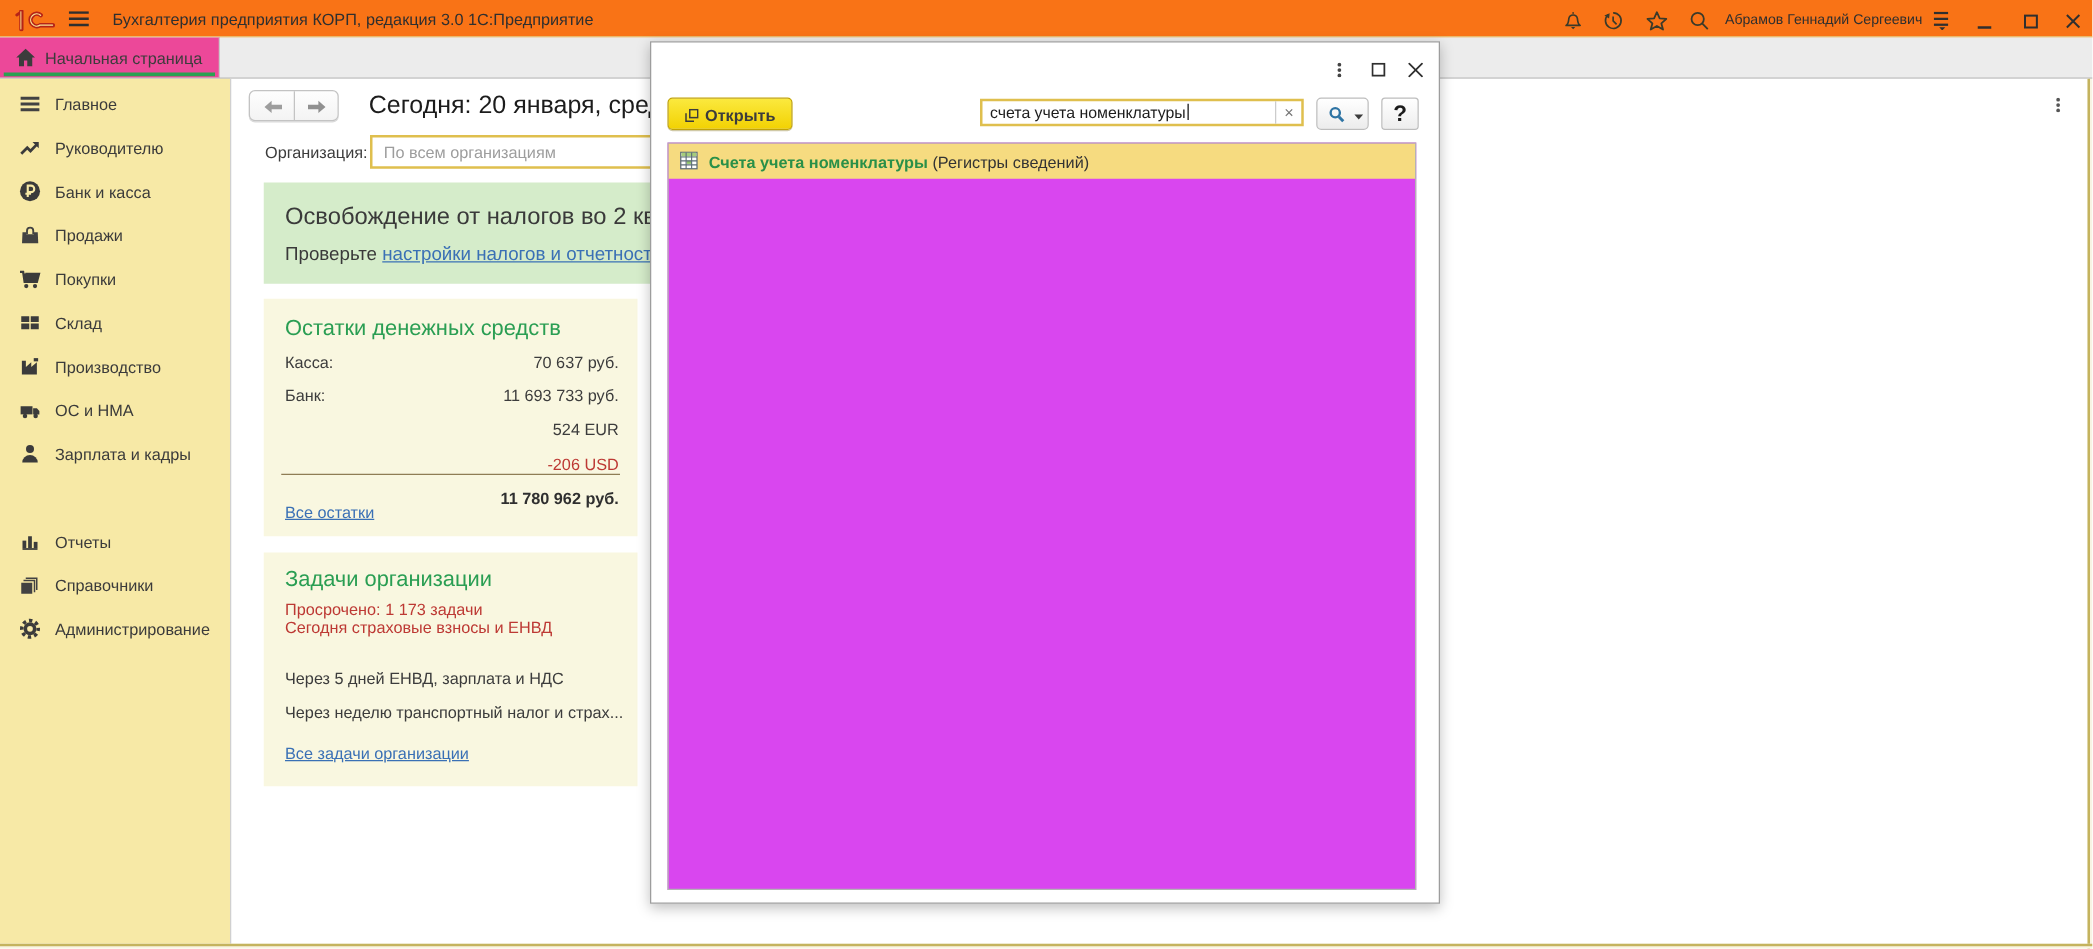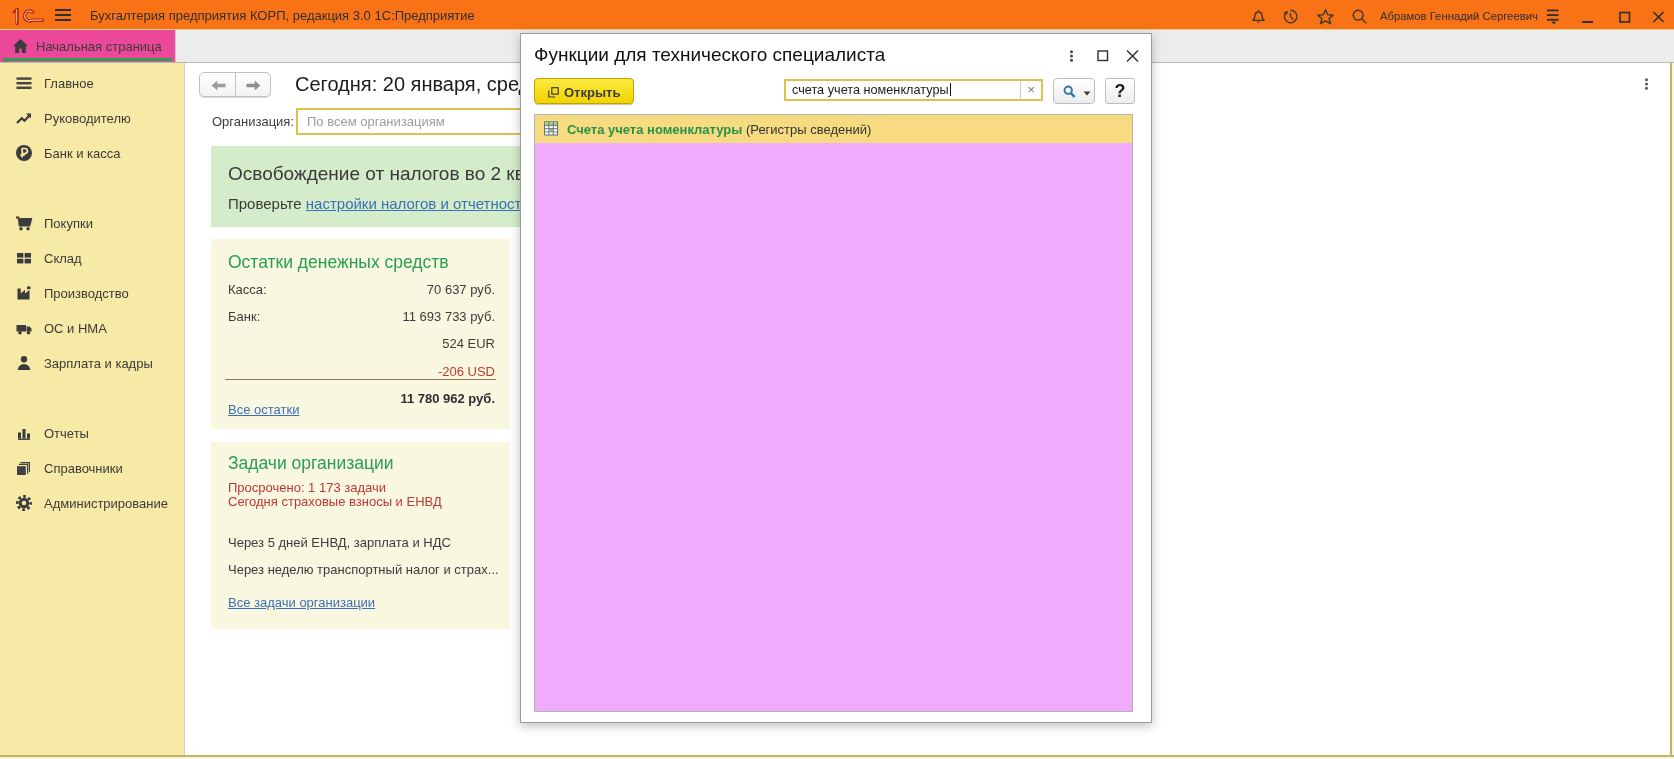--- a/index.html
+++ b/index.html
@@ -56,21 +56,21 @@
 #modal .mtitle { position:absolute; left:13px; top:10px; font-size:19px; color:#111; }
 #btn-open { position:absolute; left:13px; top:44px; width:100px; height:26px; background:linear-gradient(#fbe93e,#f2d203); border:1px solid #c2a303; box-shadow:0 1px 0 rgba(120,100,0,0.35); border-radius:4px; }
 #btn-open span { position:absolute; left:29px; top:6px; font-size:13px; font-weight:bold; color:#3c3c3c;text-align:right; }
 #searchwrap { position:absolute; left:263px; top:45px; width:259px; height:22px; border:2px solid #dfbf4e; background:#fff; }
 #searchwrap .txt { position:absolute; left:6px; top:2px; font-size:12.7px; color:#1c1c1c; white-space:nowrap; }
 #searchwrap .xsep { position:absolute; right:20px; top:0px; width:1px; height:18px; background:#cccccc; }
 #searchwrap .x { position:absolute; right:6px; top:1px; font-size:13px; color:#777; }
 #btn-mag { position:absolute; left:532px; top:44px; width:42px; height:26px; border:1px solid #bdbdbd; border-radius:4px; background:linear-gradient(#ffffff,#ececec); }
 #btn-q { position:absolute; left:584px; top:44px; width:30px; height:26px; border:1px solid #bdbdbd; border-radius:3px; background:linear-gradient(#ffffff,#ededed); text-align:center; }
 #btn-q span { font-size:18px; font-weight:bold; color:#1c1c1c; line-height:25px; }
-#mlist { position:absolute; left:13px; top:80px; width:599px; height:598px; border:1px solid #b3b3b3; background:#f0abfc; }
+#mlist { position:absolute; left:13px; top:80px; width:599px; height:598px; border:1px solid #b3b3b3; background:#d946ef; }
 #mrow { position:absolute; left:0; top:0; width:597px; height:28px; background:#f6db80; }
 #mrow .ic { position:absolute; left:9px; top:6px; }
 #mrow .t1 { position:absolute; left:32px; top:7px; font-size:13px; font-weight:bold; color:#2a9048; white-space:nowrap; }
 #mrow .t1 .norm { font-weight:normal; color:#333; }
 
 
 #rightstrip { position:absolute; left:1670px; top:63px; width:4px; height:696px; background:#f8f4e3; border-left:2px solid #c4b35e; }
 #bottomstrip { position:absolute; left:0; top:755px; width:1674px; height:4px; background:#f8f4e3; border-top:2px solid #c4b35e; }
 </style>
 </head>
@@ -170,20 +170,27 @@
     </div>
   <div class="mi" style="top:73px">
       <svg width="18" height="18" viewBox="0 0 18 18">
         <circle cx="9" cy="9" r="8" fill="#3b3b3b"></circle>
         <g stroke="#f7e9a6" stroke-width="1.7" fill="none">
           <path d="M7.2,13.5 V4.5 h2.6 a2.6,2.6 0 0 1 0,5.2 h-2.6"></path>
           <path d="M5.3,11 h4.5"></path>
         </g>
       </svg>
       <div class="t">Банк и касса</div>
+    </div>
+  <div class="mi" style="top:108px">
+      <svg width="18" height="18" viewBox="0 0 18 18">
+        <path d="M6.6,8.2 V5.6 a2.5,2.5 0 0 1 5,0 V8.2" stroke="#424242" stroke-width="1.5" fill="none"></path>
+        <path d="M3,6.8 h3 v1.5 h6.2 V6.8 h3 l0.4,8.7 h-13 z" fill="#424242"></path>
+      </svg>
+      <div class="t">Продажи</div>
     </div>
   <div class="mi" style="top:178px">
       <svg width="18" height="18" viewBox="0 0 18 18">
         <g fill="#3b3b3b">
           <rect x="2" y="4" width="6.4" height="4.6"></rect>
           <rect x="9.6" y="4" width="6.4" height="4.6"></rect>
           <rect x="2" y="9.8" width="6.4" height="4.6"></rect>
           <rect x="9.6" y="9.8" width="6.4" height="4.6"></rect>
         </g>
       </svg>
@@ -303,21 +310,20 @@
   <svg id="dots-content" width="5" height="12" viewBox="0 0 5 12">
     <g fill="#555">
         <circle cx="2.5" cy="1.7" r="1.5"></circle>
         <circle cx="2.5" cy="6" r="1.5"></circle>
         <circle cx="2.5" cy="10.3" r="1.5"></circle>
       </g>
   </svg>
 </div>
 
 <div id="modal">
-  <div class="mtitle">Функции для технического специалиста</div>
   <svg class="abs" style="left:548px;top:16px" width="5" height="12" viewBox="0 0 5 12">
       <g fill="#444">
         <circle cx="2.5" cy="1.7" r="1.5"></circle>
         <circle cx="2.5" cy="6" r="1.5"></circle>
         <circle cx="2.5" cy="10.3" r="1.5"></circle>
       </g>
     </svg>
   <svg class="abs" style="left:576px;top:16px" width="12" height="12" viewBox="0 0 12 12">
       <rect x="1" y="1" width="9.5" height="9.5" fill="none" stroke="#2f2f2f" stroke-width="1.4"></rect>
     </svg>

